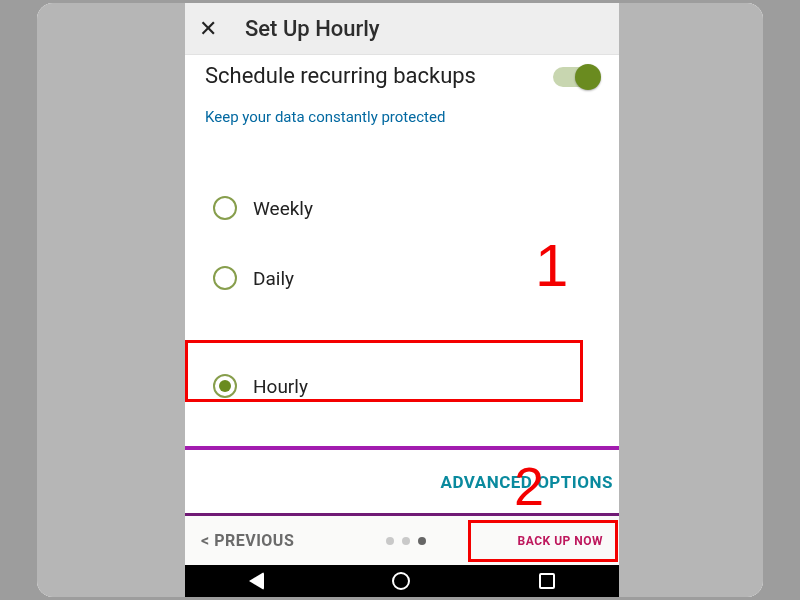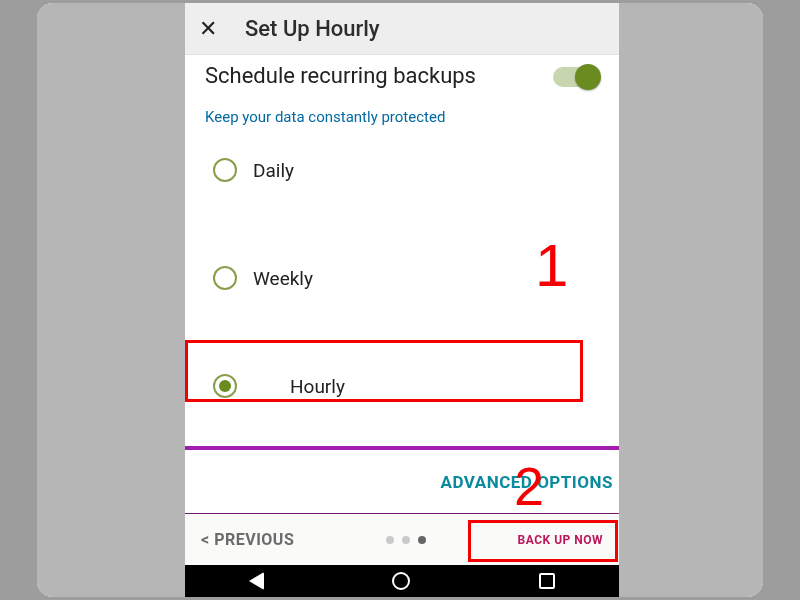--- a/index.html
+++ b/index.html
@@ -79,21 +79,21 @@
     box-shadow: 0 1px 2px rgba(0,0,0,.3);
   }
 
   .option {
     display: flex; align-items: center;
     padding: 14px 8px;
     cursor: pointer;
   }
   .opt-daily  { margin-top: 18px; }
   .opt-weekly { margin-top: 56px; }
-  .opt-hourly { margin-top: 56px; gap: 37px; }
+  .opt-hourly { margin-top: 56px; }
 
   .radio {
     width: 24px; height: 24px;
     border: 2.5px solid #879e4c;
     border-radius: 50%;
     display: flex; align-items: center; justify-content: center;
     margin-right: 16px;
   }
   .radio.selected::after {
     content: "";
@@ -119,21 +119,21 @@
     padding-left: 20px;
   }
 
   
   .footer {
     position: absolute;
     left: 0; right: 0;
     bottom: 32px;
     height: 52px;
     background: #fafaf9;
-    border-top: 1px solid #701a75;
+    border-top: 3px solid #701a75;
     display: flex;
     align-items: center;
     justify-content: space-between;
     padding: 0 16px;
   }
   .prev {
     color: #6b6b6b; font-weight: 700; font-size: 16px; letter-spacing: .5px;
   }
   .dots { display: flex; gap: 8px; }
   .dot { width: 8px; height: 8px; border-radius: 50%; background: #c9c9c9; }
@@ -207,28 +207,28 @@
       <div class="row-top">
         <div>
           <div class="section-title">Schedule recurring backups</div>
           <div class="section-sub">Keep your data constantly protected</div>
         </div>
         <div class="switch">
           <div class="switch-knob"></div>
         </div>
       </div>
 
+      <div class="option opt-weekly">
+        <span class="radio"></span>
+        <span class="option-label">Weekly</span>
+      </div>
+
       <div class="option opt-daily">
         <span class="radio"></span>
         <span class="option-label">Daily</span>
-      </div>
-
-      <div class="option opt-weekly">
-        <span class="radio"></span>
-        <span class="option-label">Weekly</span>
       </div>
 
       <div class="option opt-hourly">
         <span class="radio selected"></span>
         <span class="option-label">Hourly</span>
       </div>
 
       <div class="advanced">ADVANCED OPTIONS</div>
     </div>
 

